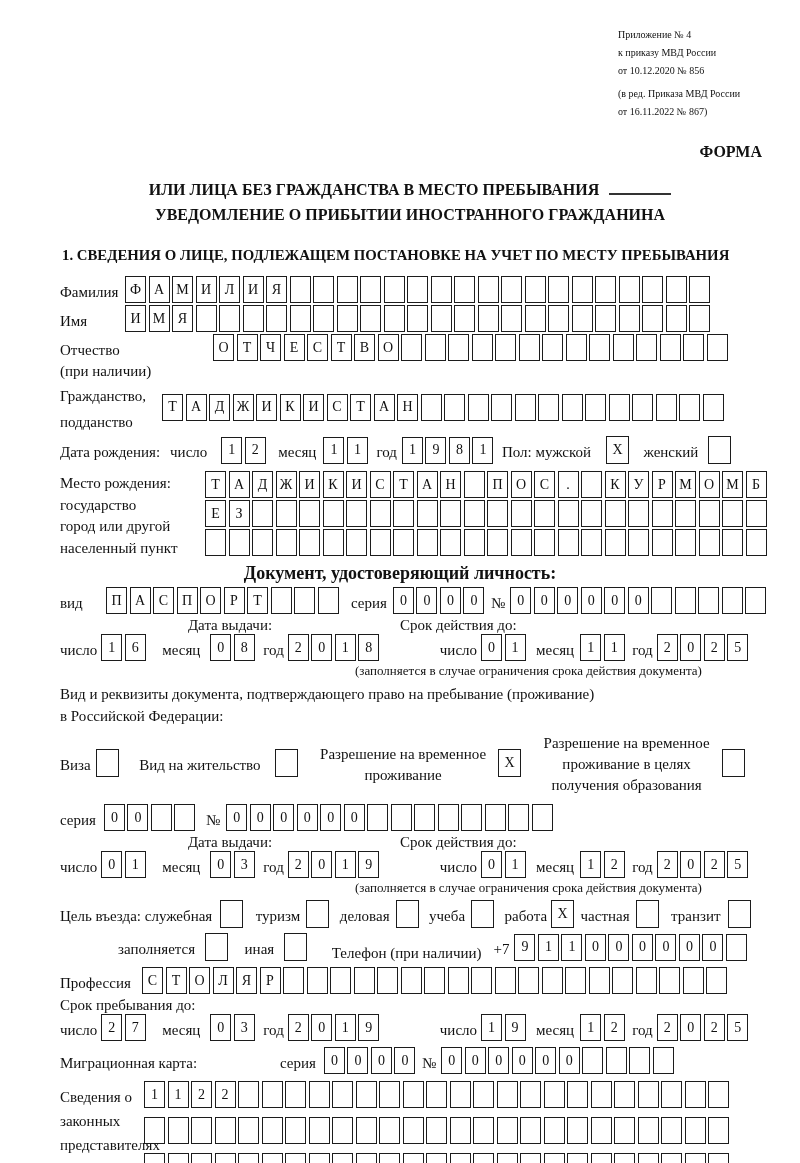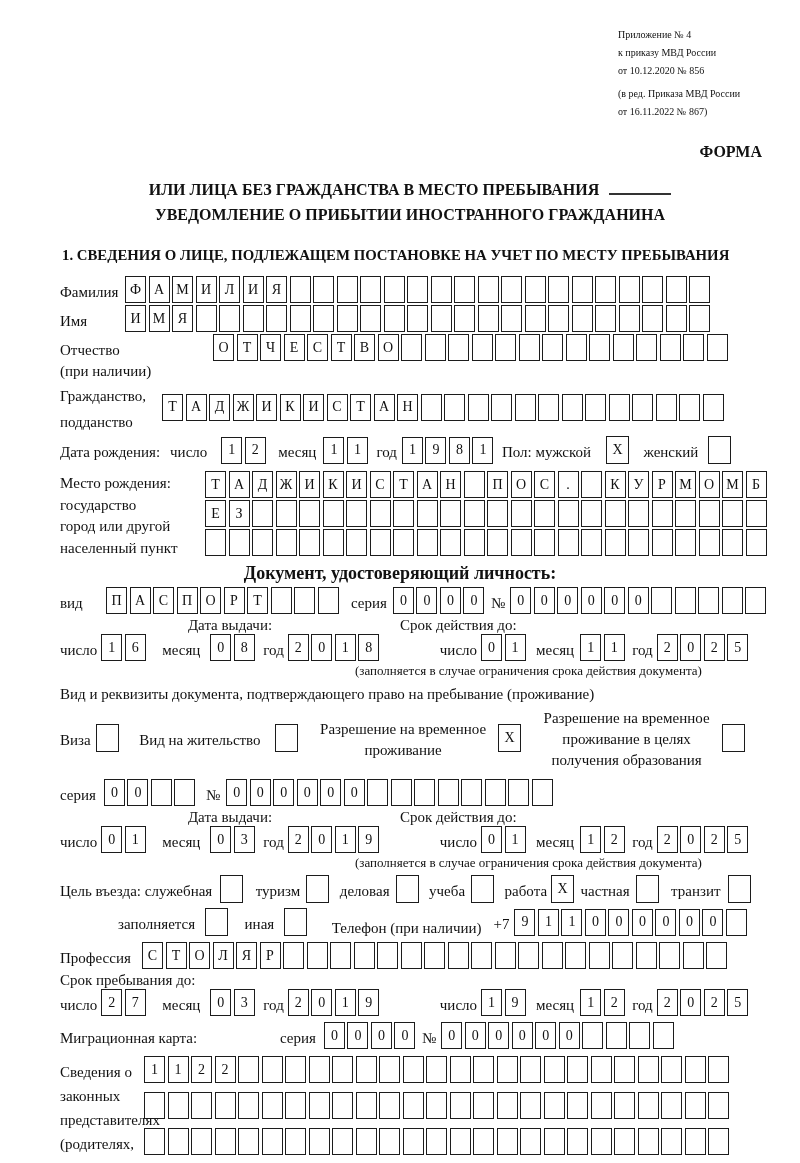--- a/index.html
+++ b/index.html
@@ -372,20 +372,21 @@
     <div class="cells">
         <span class="cb">2</span>
         <span class="cb">0</span>
         <span class="cb">2</span>
         <span class="cb">5</span>
       </div>
   </div>
   <div class="note-small" style="margin:1px 0 4px 295px">(заполняется в случае ограничения срока действия документа)</div>
 
   <div style="line-height:22px">Вид и реквизиты документа, подтверждающего право на пребывание (проживание)</div>
+  <div style="line-height:22px;margin-bottom:3px">в Российской Федерации:</div>
 
   <div class="frow">
     <div class="dlabel" style="margin-right:5px">Виза</div>
     <div class="cells chk">
         <span class="cb"></span>
       </div>
     <div class="dlabel" style="margin:0 14px 0 18px">Вид на жительство</div>
     <div class="cells chk">
         <span class="cb"></span>
       </div>

